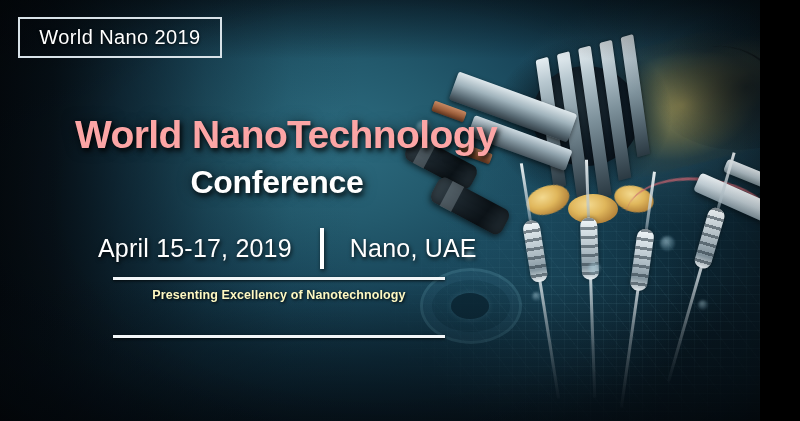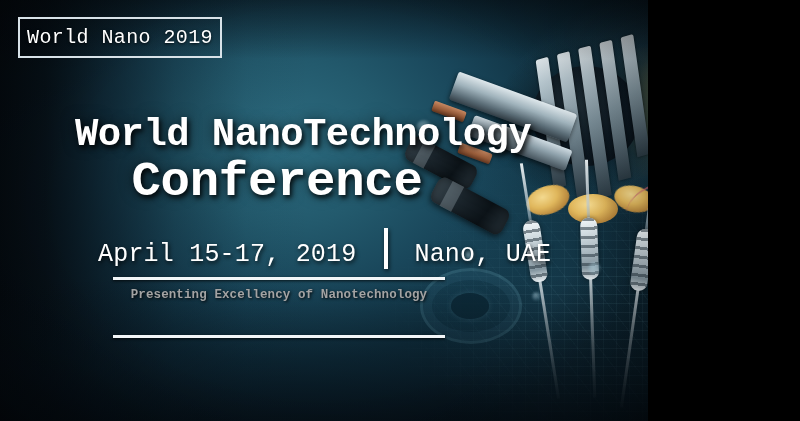--- a/index.html
+++ b/index.html
@@ -2,24 +2,24 @@
 <html><head>
 <meta charset="utf-8">
 <style>
   html, body {
     margin: 0;
     padding: 0;
     background: #000;
   }
   #banner {
     position: relative;
-    width: 648px;
+    width: 760px;
     height: 421px;
     overflow: hidden;
-    font-family: Liberation Mono, monospace;
+    font-family: Liberation Sans, sans-serif;
     background: #0a1620;
     user-select: none;
   }
 
   
   .bg-base {
     position: absolute;
     inset: 0;
     background:
       radial-gradient(ellipse 62% 75% at 44% 34%, #2d6c80 0%, #235a6d 26%, #19465a 48%, #103141 70%, #0a1d28 100%),
@@ -281,44 +281,44 @@
     font-size: 20px;
     letter-spacing: .4px;
     text-shadow: 0 1px 3px rgba(0,0,0,.8);
   }
 
   .title-wrap {
     position: absolute;
     left: 75px; top: 112px; width: 400px;
   }
   .t-line1 {
-    color: #ffffff;
+    color: #fca5a5;
     font-size: 39px;
     font-weight: bold;
     letter-spacing: -0.6px;
     line-height: 46px;
     text-shadow: 2px 3px 5px rgba(0,0,0,.85), 0 0 14px rgba(0,0,0,.55);
     white-space: nowrap;
   }
   .t-line2 {
     color: #ffffff;
-    font-size: 49px;
+    font-size: 32px;
     font-weight: bold;
     letter-spacing: -0.3px;
     line-height: 48px;
     text-align: center;
     padding-left: 4px;
     text-shadow: 2px 3px 5px rgba(0,0,0,.85), 0 0 14px rgba(0,0,0,.55);
     white-space: nowrap;
   }
 
   .meta {
     position: absolute;
     left: 98px; top: 228px;
-    display: flex; align-items: flex-end; gap: 0px;
+    display: flex; align-items: center; gap: 0px;
   }
   .meta .date, .meta .place {
     color: #ffffff;
     font-size: 25px;
     letter-spacing: .2px;
     text-shadow: 1px 2px 4px rgba(0,0,0,.85);
     white-space: nowrap;
   }
   .meta .divider {
     width: 4px; height: 41px;
@@ -334,21 +334,21 @@
     background: #f2f6f8;
     box-shadow: 0 1px 3px rgba(0,0,0,.75);
   }
   .rule.top { top: 277px; }
   .rule.bottom { top: 335px; }
 
   .tagline {
     position: absolute;
     left: 113px; top: 286px; width: 332px;
     text-align: center;
-    color: #a3a3a3;
+    color: #fef9c3;
     font-size: 12.5px;
     font-weight: bold;
     line-height: 19px;
     letter-spacing: .1px;
     text-shadow: 1px 1px 3px rgba(0,0,0,.9);
   }
 </style>
 </head>
 <body>
 

